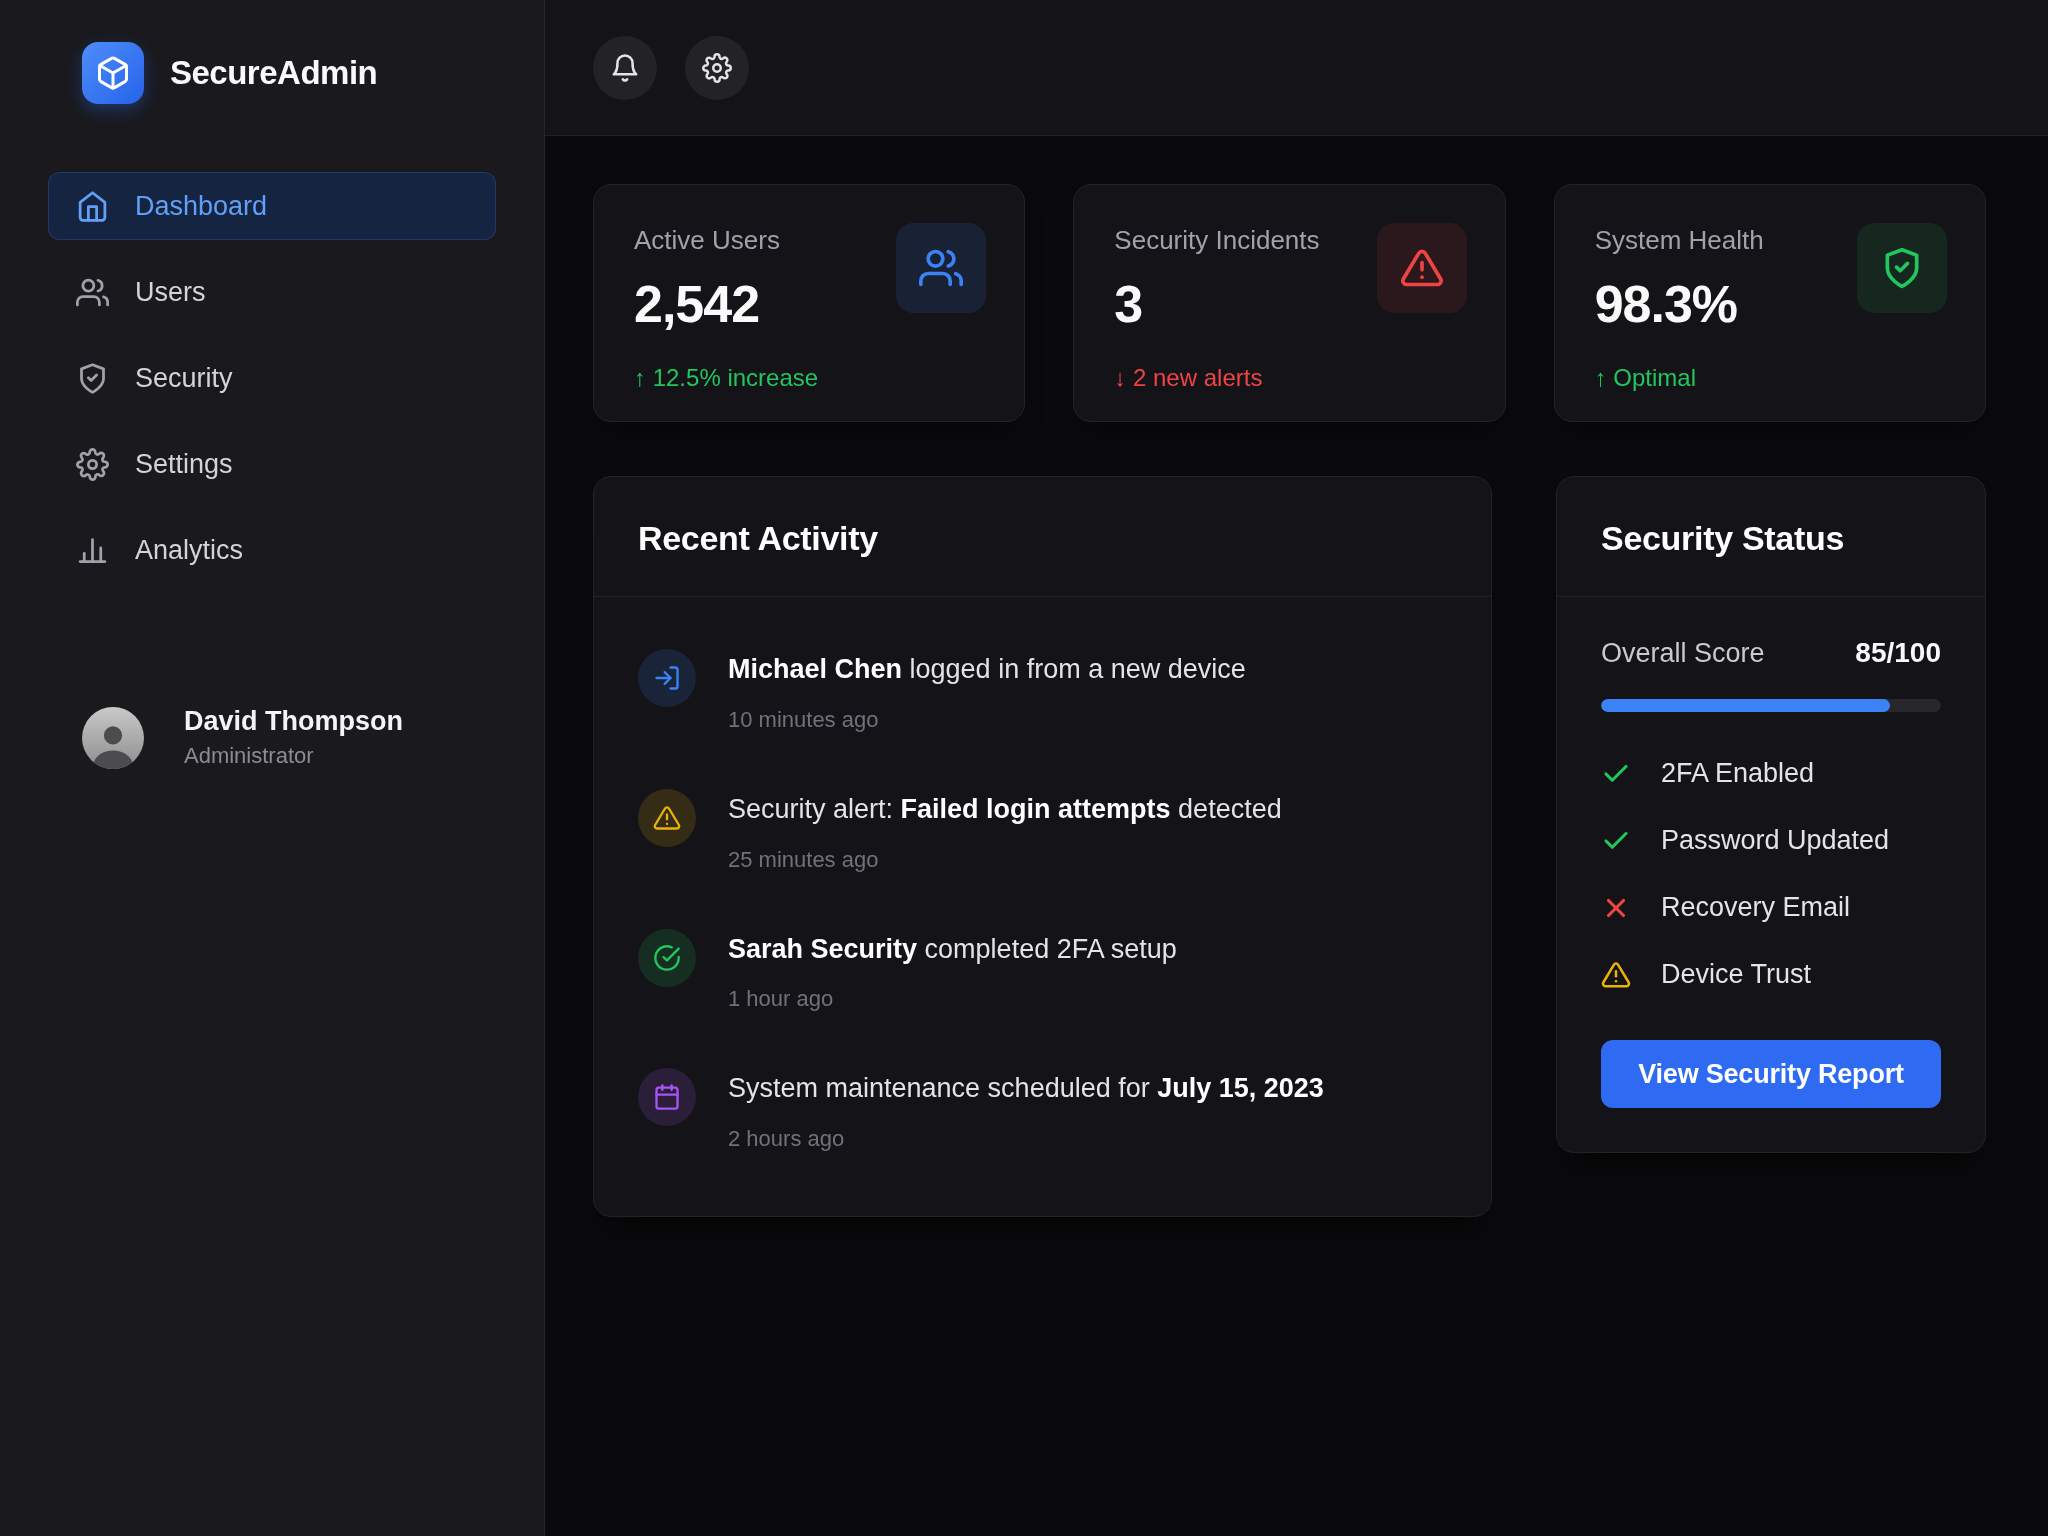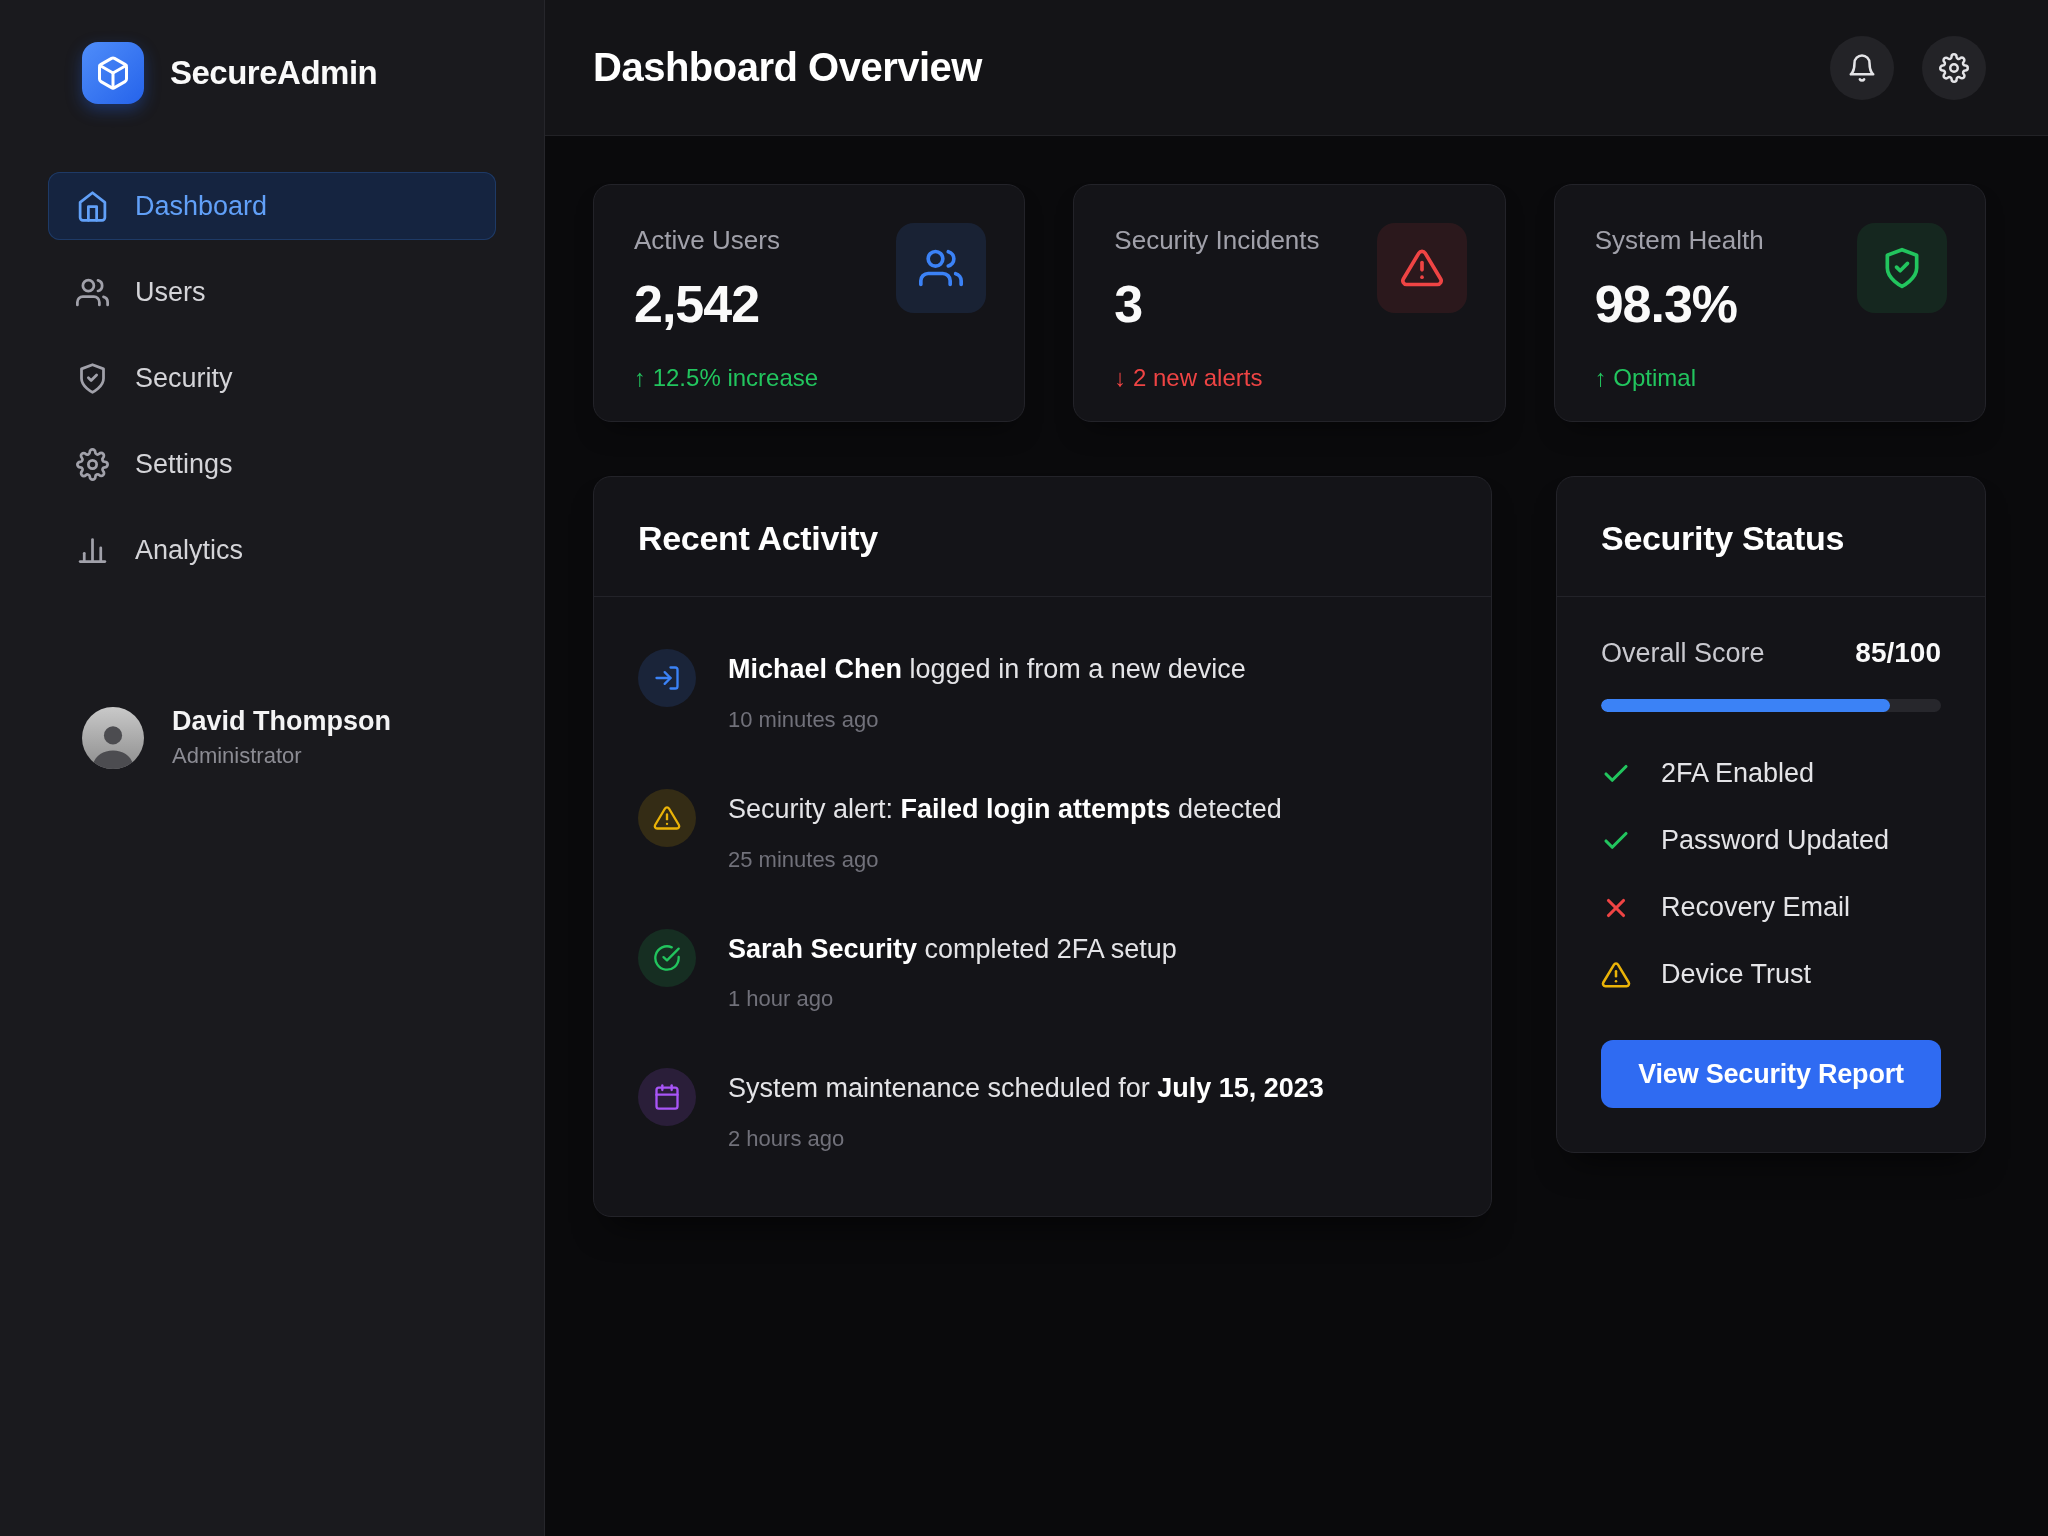--- a/index.html
+++ b/index.html
@@ -36,21 +36,21 @@
     height:68px; padding:0 28px; border-radius:12px;
     font-size:27px; color:#d4d4d8; cursor:pointer;
   }
   .nav-item svg { width:33px; height:33px; stroke:#a1a1aa; flex-shrink:0; }
   .nav-item.active {
     background:#152440; color:#61a0f8;
     box-shadow:inset 0 0 0 1px #1e3a66;
   }
   .nav-item.active svg { stroke:#61a0f8; }
 
-  .user-row { margin:122px 0 0 34px; display:flex; align-items:center; gap:28px; }
+  .user-row { margin:122px 0 0 34px; display:flex; align-items:center; gap:40px; }
   .avatar {
     width:62px; height:62px; border-radius:50%; overflow:hidden; flex-shrink:0;
     background:linear-gradient(180deg,#c9c9c9,#8d8d8d);
     display:flex; align-items:flex-end; justify-content:center;
   }
   .avatar svg { width:52px; height:52px; fill:#4c4c50; }
   .user-name { font-size:27px; font-weight:bold; color:#f4f4f5; }
   .user-role { font-size:22px; color:#8b8b93; margin-top:6px; }
 
   
@@ -215,21 +215,20 @@
       <div>
         <div class="user-name">David Thompson</div>
         <div class="user-role">Administrator</div>
       </div>
     </div>
   </aside>
 
   <div class="main">
 
     <header class="header">
-      <h1 class="page-title">Dashboard Overview</h1>
       <div class="header-actions">
         <button class="icon-btn">
           <svg viewBox="0 0 24 24" fill="none" stroke-width="2" stroke-linecap="round" stroke-linejoin="round">
             <path d="M18 8A6 6 0 0 0 6 8c0 7-3 9-3 9h18s-3-2-3-9"></path>
               <path d="M13.73 21a2 2 0 0 1-3.46 0"></path>
           </svg>
         </button>
         <button class="icon-btn">
           <svg viewBox="0 0 24 24" fill="none" stroke-width="2" stroke-linecap="round" stroke-linejoin="round">
             <circle cx="12" cy="12" r="3"></circle>

